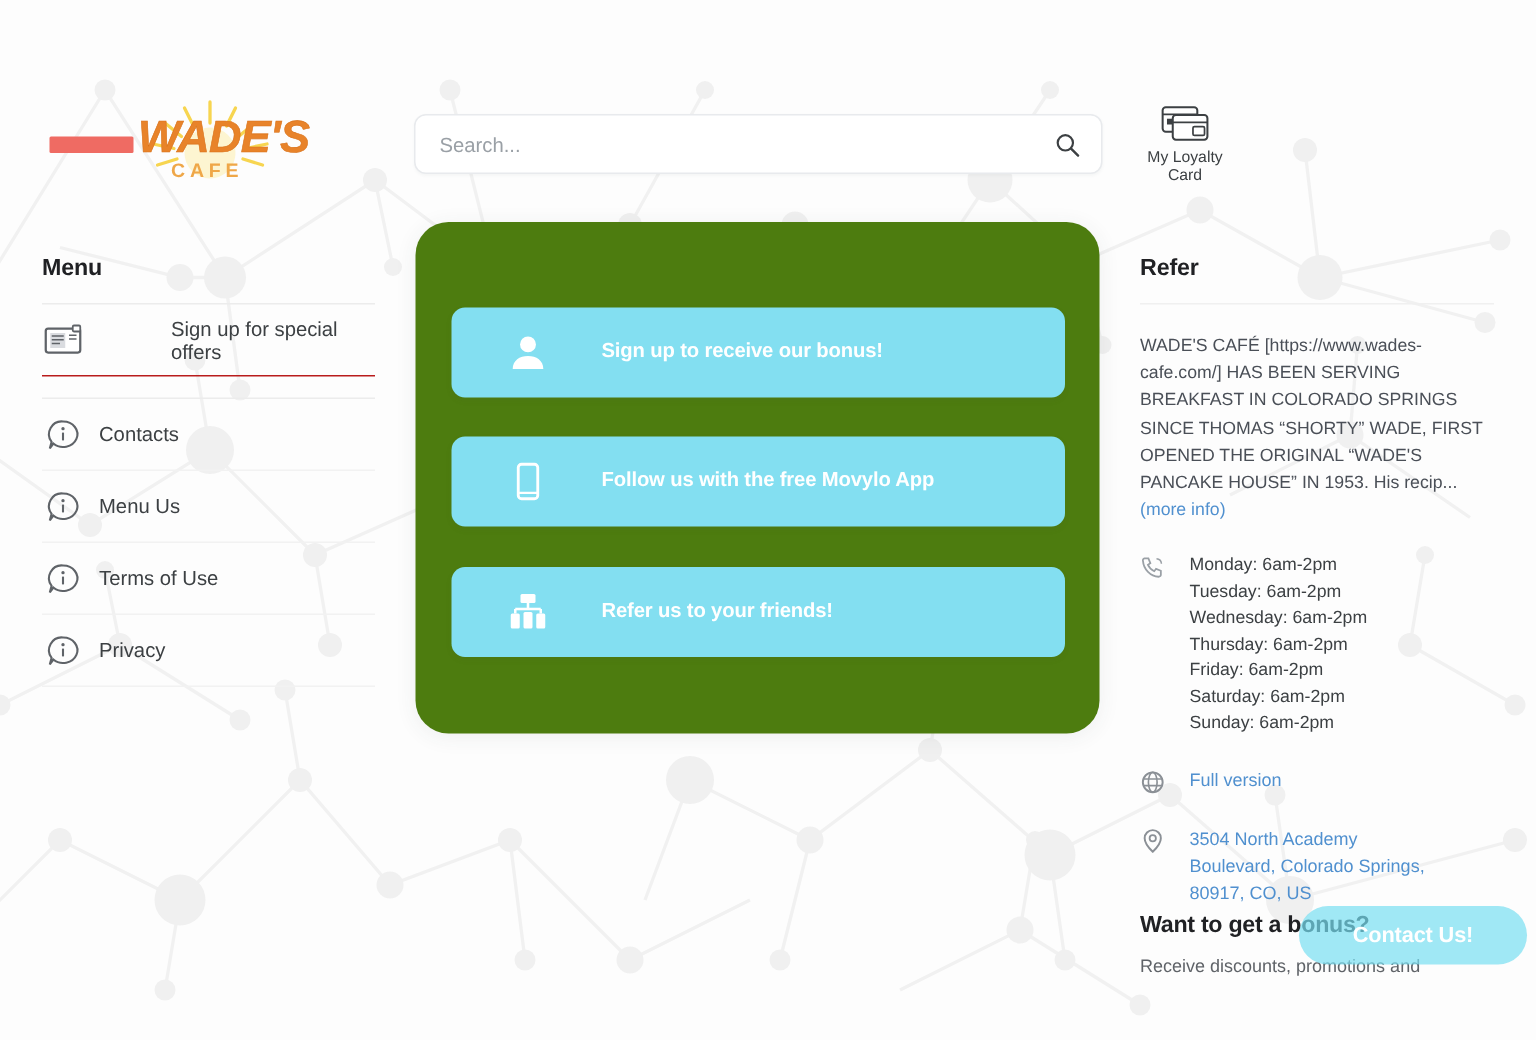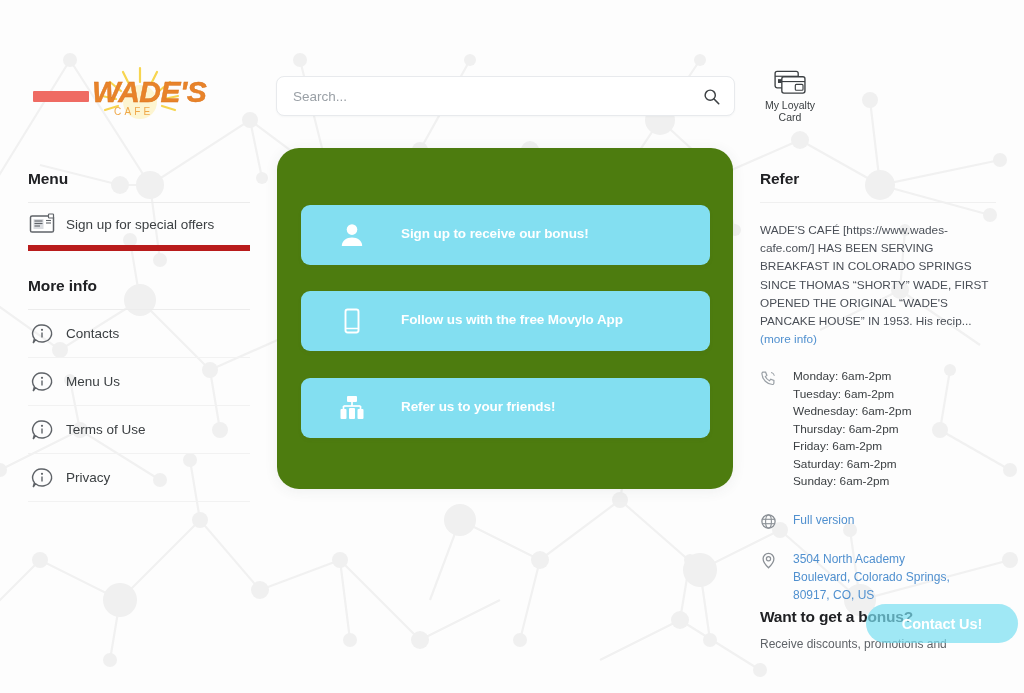--- a/index.html
+++ b/index.html
@@ -47,22 +47,22 @@
     position: absolute; left: 64px; top: 7px;
     font-size: 30px;
     font-weight: bold;
     font-style: italic;
     letter-spacing: -0.5px;
     color: #e8832a;
     -webkit-text-stroke: 0.4px #d9731c;
   }
   #logo-cafe {
     position: absolute; left: 86px; top: 38px;
-    font-size: 10px;
-    font-weight: normal;
+    font-size: 13px;
+    font-weight: bold;
     letter-spacing: 3.2px;
     color: #efa748;
   }
   #search-wrap {
     position: absolute; left: 276px; top: 76px;
     width: 459px; height: 40px;
     background: #ffffff;
     border: 1px solid #e8eaed;
     border-radius: 8px;
     box-shadow: 0 1px 2px rgba(60,64,67,0.04);
@@ -122,21 +122,21 @@
   .side-item .ic {
     width: 28px; height: 28px;
     flex: 0 0 28px;
     display: block;
     margin-right: 10px;
   }
   .side-item .lbl {
     font-size: 13.5px;
     color: #3c4043;
   }
-  #menu-group .side-item { border-bottom: 6px solid #b91c1c; }
+  #menu-group .side-item { border-bottom: 1px solid #b91c1c; gap: 48px; }
   #more-heading { margin-top: 26px; }
   
   #center-card {
     position: absolute; left: 277px; top: 148px;
     width: 456px; height: 341px;
     background: #4d7c0f;
     border-radius: 22px;
     box-shadow: 0 2px 14px rgba(60,64,67,0.075);
     z-index: 2;
   }
@@ -382,21 +382,20 @@
           <line x1="6.5" y1="13.5" x2="14.5" y2="13.5" stroke="#5f6368" stroke-width="1.1"></line>
           <line x1="6.5" y1="16" x2="12" y2="16" stroke="#5f6368" stroke-width="1.1"></line>
           <line x1="18" y1="10.5" x2="23" y2="10.5" stroke="#5f6368" stroke-width="1.1"></line>
           <line x1="18" y1="13" x2="23" y2="13" stroke="#5f6368" stroke-width="1.1"></line>
           <rect x="20.5" y="4" width="5" height="4" rx="0.8" fill="#ffffff" stroke="#5f6368" stroke-width="1.2"></rect>
         </svg>
         <span class="lbl">Sign up for special offers</span>
       </div>
     </div>
 
-    <div class="side-heading" id="more-heading">More info</div>
     <div class="side-rule"></div>
 
     <div id="more-group">
       <div class="side-item">
         <svg class="ic" viewBox="0 0 28 28">
           <path d="M14,5 a9.5,8.5 0 1,1 -6.4,14.7 L5.2,23 L6.4,18.6 A8.5,8.5 0 0,1 14,5 z" fill="none" stroke="#5f6368" stroke-width="1.4"></path>
           <circle cx="14" cy="9.8" r="1.1" fill="#5f6368"></circle>
           <line x1="14" y1="12.4" x2="14" y2="17.6" stroke="#5f6368" stroke-width="1.4"></line>
         </svg>
         <span class="lbl">Contacts</span>

